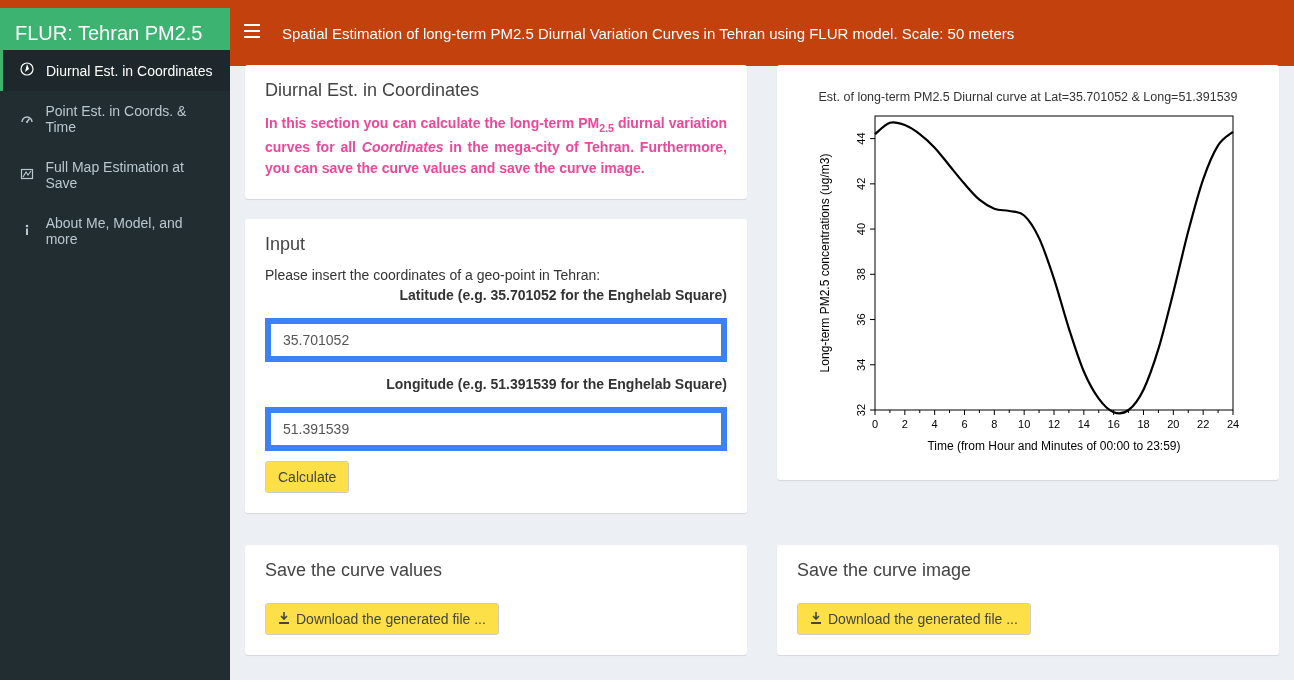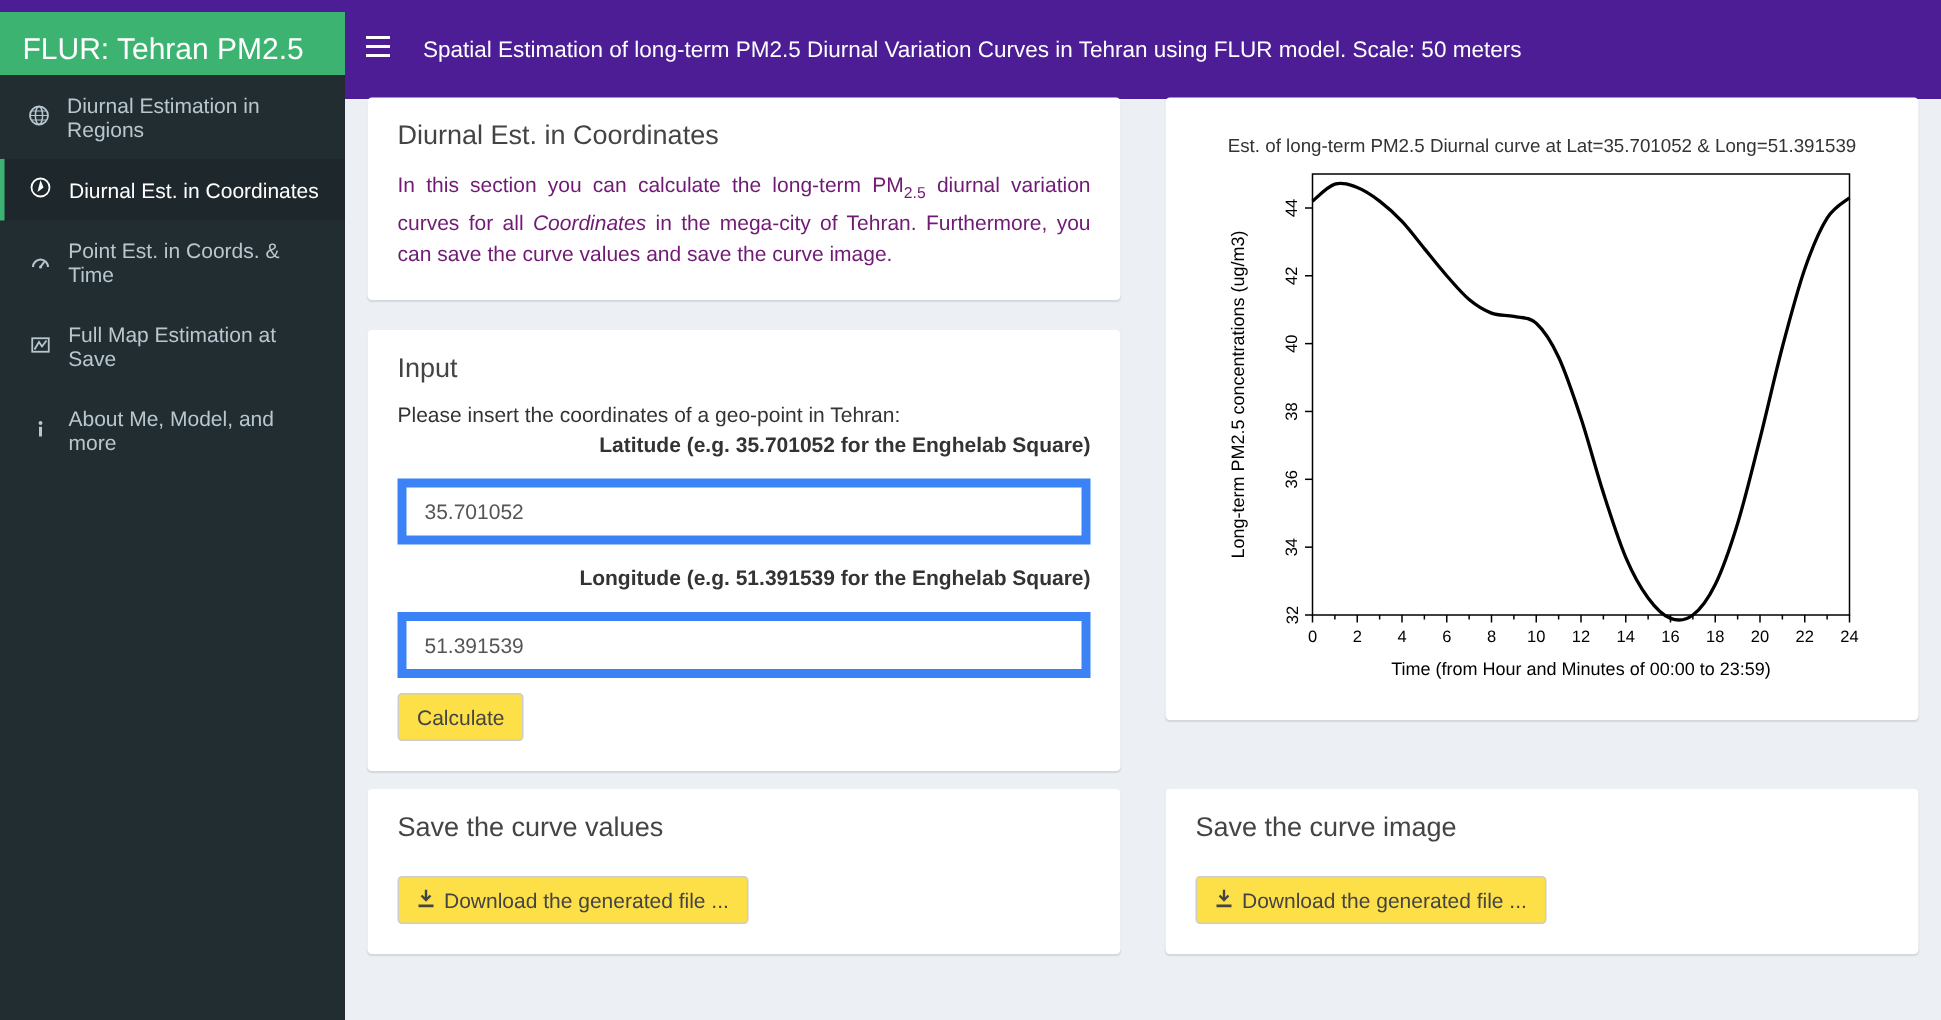--- a/index.html
+++ b/index.html
@@ -6,21 +6,21 @@
   body {
     font-family: "Helvetica Neue", Helvetica, Arial, sans-serif;
     font-size: 14px;
     background: #ecf0f5;
     color: #333;
     width: 1294px;
     height: 680px;
     overflow: hidden;
   }
   .topbar {
-    background: #4c1d95;
+    background: #c2410c;
     height: 66px;
     display: flex;
     align-items: center;
     color: #fff;
   }
   .brand {
     width: 230px;
     background: #3cb371;
     height: 50px;
     display: flex;
@@ -80,21 +80,21 @@
     border-top: 0;
     box-shadow: 0 1px 1px rgba(0,0,0,0.1);
     padding: 15px 20px 20px 20px;
   }
   .box h3 {
     font-size: 18px;
     font-weight: 400;
     color: #444;
     margin-bottom: 12px;
   }
-  .desc { color: #701a75; line-height: 1.5; text-align: justify; }
+  .desc { color: #ec4899; line-height: 1.5; text-align: justify; font-weight: bold; }
   .desc em { font-style: italic; }
   .sub { font-size: 0.75em; vertical-align: sub; }
   .label-strong { font-weight: bold; margin-top: 4px; display: block; text-align: right; }
   .form-group { margin-top: 10px; }
   .input {
     width: 100%;
     padding: 8px 12px;
     border: 6px solid #3b82f6;
     border-radius: 0;
     font-size: 14px;
@@ -128,30 +128,20 @@
   <div class="brand">FLUR: Tehran PM2.5</div>
   <div class="hamburger">
     <svg width="16" height="14" viewBox="0 0 16 14">
         <path d="M0 1h16M0 7h16M0 13h16" stroke="#fff" stroke-width="2"></path>
       </svg>
   </div>
   <div class="top-desc">Spatial Estimation of long-term PM2.5 Diurnal Variation Curves in Tehran using FLUR model. Scale: 50 meters</div>
 </div>
 
 <div class="sidebar">
-  <div class="side-item">
-    <span class="side-icon">
-      <svg width="14" height="14" viewBox="0 0 14 14">
-          <circle cx="7" cy="7" r="6" fill="none" stroke="currentColor" stroke-width="1.2"></circle>
-          <ellipse cx="7" cy="7" rx="2.4" ry="6" fill="none" stroke="currentColor" stroke-width="1"></ellipse>
-          <path d="M1 7h12M2 4h10M2 10h10" stroke="currentColor" stroke-width="0.8"></path>
-        </svg>
-    </span>
-    <span>Diurnal Estimation in Regions</span>
-  </div>
   <div class="side-item active">
     <span class="side-icon">
       <svg width="14" height="14" viewBox="0 0 14 14">
           <circle cx="7" cy="7" r="6" fill="none" stroke="currentColor" stroke-width="1.2"></circle>
           <path d="M7 2l2 5-4 3z" fill="currentColor"></path>
         </svg>
     </span>
     <span>Diurnal Est. in Coordinates</span>
   </div>
   <div class="side-item">
@@ -269,21 +259,21 @@
               <text x="52" y="28.615384615384585" text-anchor="middle" class="tick-label" transform="rotate(-90 52 28.615384615384585)">44</text>
               <text x="241" y="340" text-anchor="middle" class="axis-label">Time (from Hour and Minutes of 00:00 to 23:59)</text>
               <text x="16" y="153" text-anchor="middle" class="axis-label" transform="rotate(-90 16 153)">Long-term PM2.5 concentrations (ug/m3)</text>
               <path d="M 62 24.0923076923076 C 64.48611111111111 22.207692307692223, 71.94444444444446 14.292307692307636, 76.91666666666667 12.784615384615336 C 81.88888888888889 11.276923076923035, 86.86111111111111 13.161538461538422, 91.83333333333333 15.0461538461538 C 96.80555555555554 16.930769230769176, 101.77777777777777 20.323076923076826, 106.75 24.0923076923076 C 111.72222222222223 27.861538461538373, 116.69444444444443 32.38461538461534, 121.66666666666666 37.66153846153844 C 126.63888888888889 42.938461538461546, 131.61111111111111 49.72307692307698, 136.58333333333334 55.75384615384621 C 141.55555555555557 61.78461538461544, 146.52777777777777 68.19230769230768, 151.5 73.84615384615384 C 156.47222222222223 79.5, 161.44444444444446 85.5307692307693, 166.41666666666669 89.67692307692315 C 171.3888888888889 93.823076923077, 176.3611111111111 96.83846153846156, 181.33333333333331 98.72307692307695 C 186.30555555555554 100.60769230769233, 191.27777777777777 99.85384615384622, 196.25 100.98461538461544 C 201.22222222222223 102.11538461538466, 206.19444444444446 100.98461538461537, 211.16666666666669 105.50769230769228 C 216.1388888888889 110.0307692307692, 221.1111111111111 117.56923076923073, 226.08333333333331 128.1230769230769 C 231.05555555555554 138.67692307692306, 236.02777777777777 153.7538461538462, 241 168.83076923076928 C 245.97222222222223 183.90769230769234, 250.94444444444443 203.1307692307692, 255.91666666666666 218.58461538461535 C 260.8888888888889 234.0384615384615, 265.86111111111114 249.8692307692307, 270.83333333333337 261.5538461538461 C 275.8055555555556 273.2384615384615, 280.77777777777777 281.9076923076923, 285.75 288.6923076923077 C 290.72222222222223 295.4769230769231, 295.6944444444444 300.37692307692316, 300.66666666666663 302.2615384615385 C 305.63888888888886 304.1461538461539, 310.61111111111114 303.7692307692308, 315.58333333333337 300 C 320.5555555555556 296.2307692307692, 325.52777777777777 289.823076923077, 330.5 279.6461538461539 C 335.47222222222223 269.46923076923076, 340.4444444444444 255.1461538461538, 345.41666666666663 238.93846153846147 C 350.38888888888886 222.73076923076914, 355.36111111111114 201.9999999999999, 360.33333333333337 182.39999999999992 C 365.3055555555556 162.79999999999995, 370.27777777777777 140.18461538461543, 375.25 121.33846153846159 C 380.22222222222223 102.49230769230775, 385.1944444444444 83.6461538461538, 390.16666666666663 69.32307692307685 C 395.13888888888886 54.99999999999991, 400.11111111111114 43.31538461538451, 405.08333333333337 35.39999999999992 C 410.0555555555556 27.484615384615328, 417.5138888888889 24.09230769230774, 420 21.830769230769306" fill="none" stroke="#000" stroke-width="2.2"></path>
             </svg>
         </div>
       </div>
     </div>
   </div>
 
-  <div class="row" style="margin-top:12px;">
+  <div class="row" style="margin-top:32px;">
     <div class="col">
       <div class="box">
         <h3>Save the curve values</h3>
         <button class="btn">
           <span>
             <svg width="12" height="12" viewBox="0 0 12 12">
                 <path d="M6 0v7M3 4l3 3 3-3" fill="none" stroke="#444" stroke-width="1.6"></path>
                 <path d="M1 10h10v2H1z" fill="#444"></path>
               </svg>
           </span>

